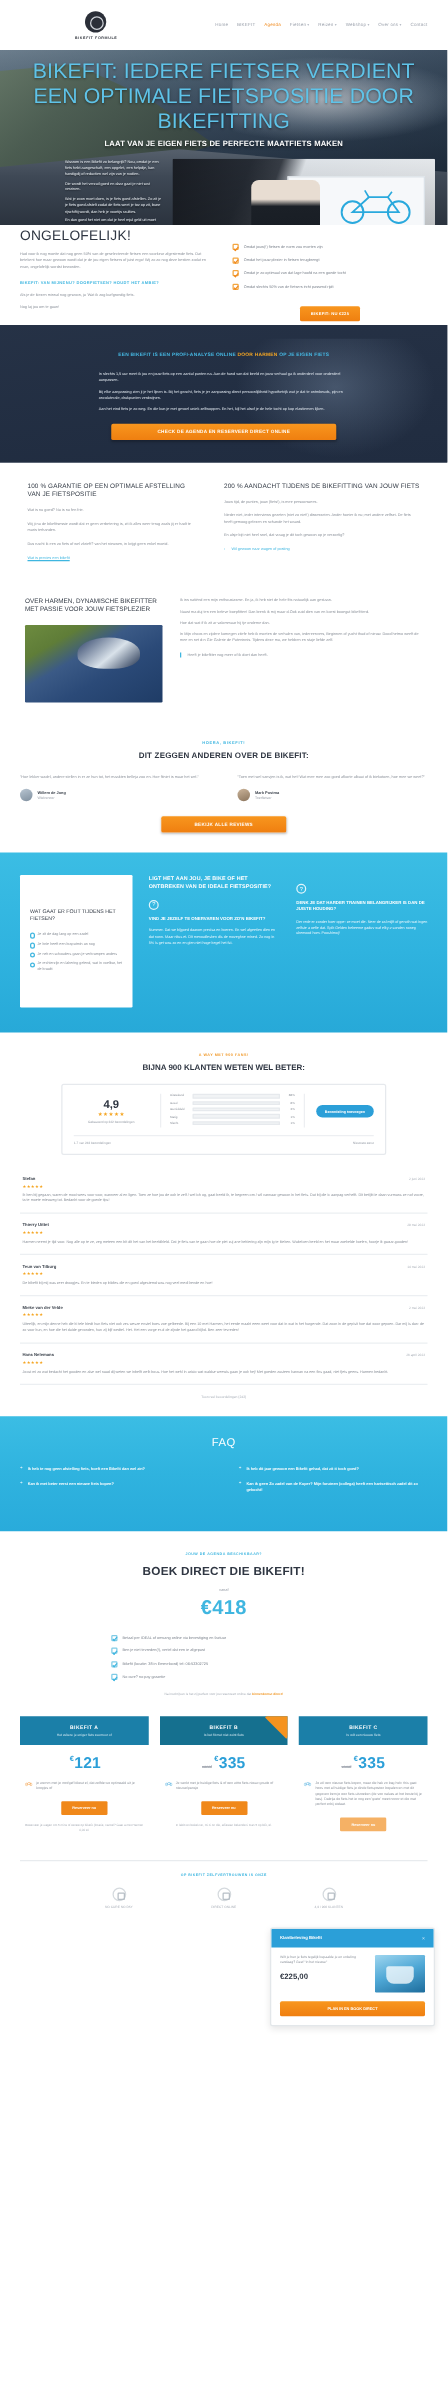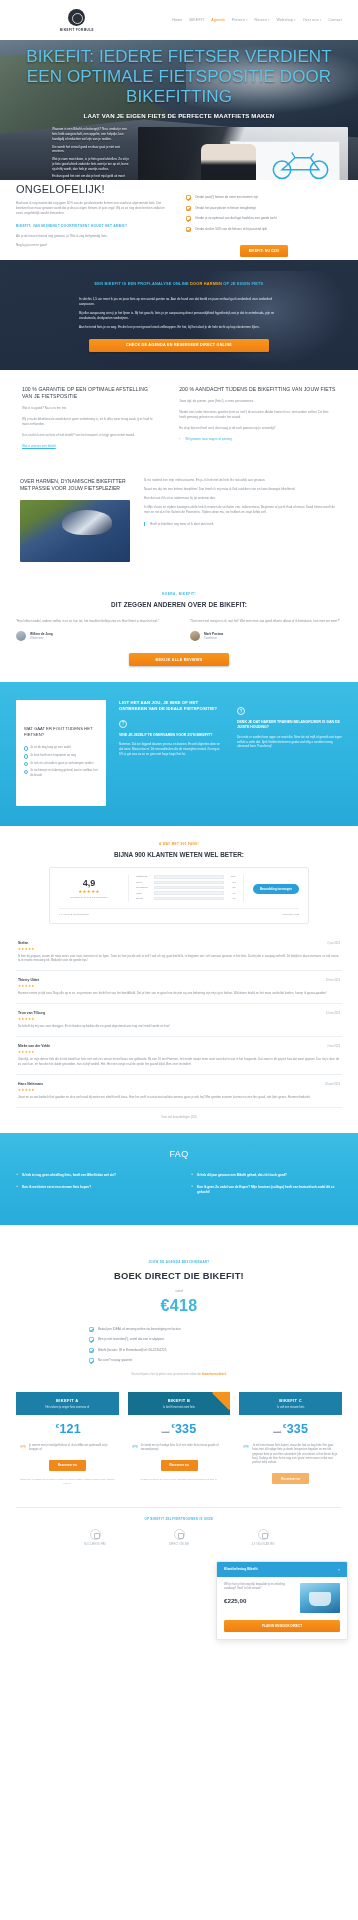--- a/index.html
+++ b/index.html
@@ -288,21 +288,21 @@
     padding: 16px 16px 22px; text-align: center;
   }
   .faq h2 { font-size: 9px; color: #fff; font-weight: 400; letter-spacing: .4px; }
   .faq-grid { display: flex; gap: 24px; margin-top: 14px; text-align: left; }
   .faq-col { flex: 1; }
   .faq-q { display: flex; gap: 4px; margin-bottom: 8px; align-items: flex-start; }
   .faq-plus { color: #fff; font-size: 3.6px; line-height: 1.1; flex: 0 0 auto; }
   .faq-q span.t { font-size: 3.1px; color: #fff; font-weight: bold; line-height: 1.5; }
 
   
-  .book { padding: 16px 16px 10px; text-align: center; margin-top: 19px; }
+  .book { padding: 16px 16px 10px; text-align: center; }
   .book-kicker { font-size: 2.9px; color: #3fb6e0; font-weight: bold; letter-spacing: .4px; }
   .book h2 { font-size: 9.4px; color: #2f3642; font-weight: bold; margin-top: 6px; letter-spacing: .2px; }
   .book-vanaf { font-size: 3.1px; color: #9aa0aa; margin-top: 8px; }
   .book-price { font-size: 16px; color: #3fb6e0; font-weight: bold; margin-top: 4px; letter-spacing: .3px; }
   .book-checks { width: 180px; margin: 12px auto 0; text-align: left; }
   .book-checks .checkline .chk { border-color: #7fcbe6; }
   .book-checks .checkline .chk::after { border-color: #3fb6e0; }
   .book-note { font-size: 2.6px; color: #a8aeb7; margin-top: 10px; }
   .book-note b { color: #f09a2c; }
 

